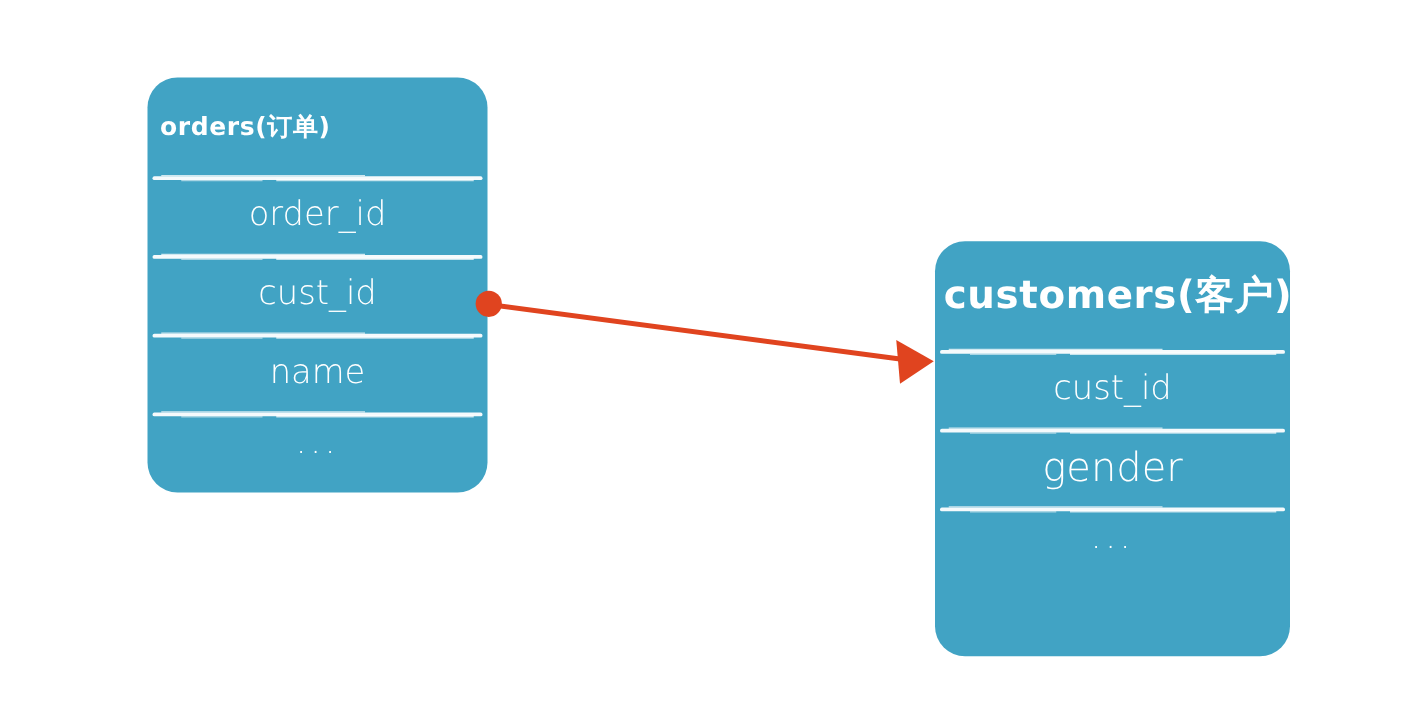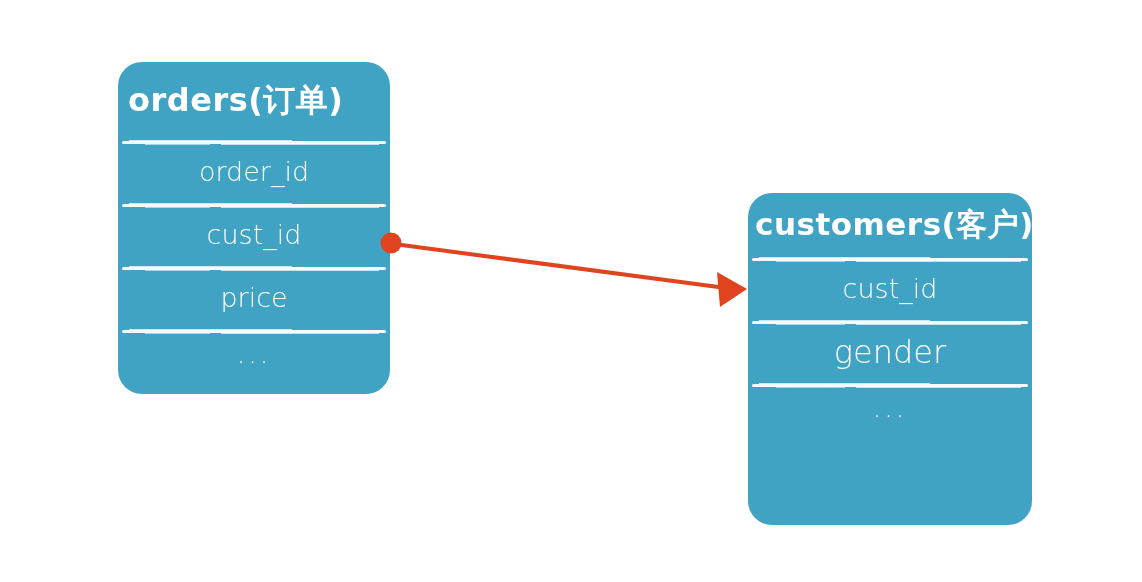--- a/index.html
+++ b/index.html
@@ -72,21 +72,21 @@
     height: 582px;
     pointer-events: none;
   }
 </style>
 </head>
 <body>
 
 <div id="canvas">
 
   <div class="er-table" style="left:118px; top:62px; width:272px; height:332px; background:#41a3c4;">
-    <div class="table-title" style="height:78px; padding-left:10px; font-size:32px;">orders(订单)</div>
+    <div class="table-title" style="height:78px; padding-left:10px; font-size:20px;">orders(订单)</div>
 
     <div class="table-row" style="height:63px; font-size:27px;">
       <div class="sep">
         <i class="a"></i>
           <i class="b"></i>
           <i class="c"></i>
           <i class="d"></i>
       </div>
       <span>order_id</span>
     </div>
@@ -101,36 +101,36 @@
       <span>cust_id</span>
     </div>
 
     <div class="table-row" style="height:63px; font-size:27px;">
       <div class="sep">
         <i class="a"></i>
           <i class="b"></i>
           <i class="c"></i>
           <i class="d"></i>
       </div>
-      <span>price</span>
+      <span>name</span>
     </div>
 
     <div class="table-row" style="height:65px; font-size:27px; letter-spacing:3px;">
       <div class="sep">
         <i class="a"></i>
           <i class="b"></i>
           <i class="c"></i>
           <i class="d"></i>
       </div>
       <span style="position:relative; top:-8px;">...</span>
     </div>
   </div>
 
   <div class="er-table" style="left:748px; top:193px; width:284px; height:332px; background:#41a3c4;">
-    <div class="table-title" style="height:64px; padding-left:7px; font-size:31px;">customers(客户)</div>
+    <div class="table-title" style="height:86px; padding-left:7px; font-size:31px;">customers(客户)</div>
 
     <div class="table-row" style="height:63px; font-size:27px;">
       <div class="sep">
         <i class="a"></i>
           <i class="b"></i>
           <i class="c"></i>
           <i class="d"></i>
       </div>
       <span>cust_id</span>
     </div>

